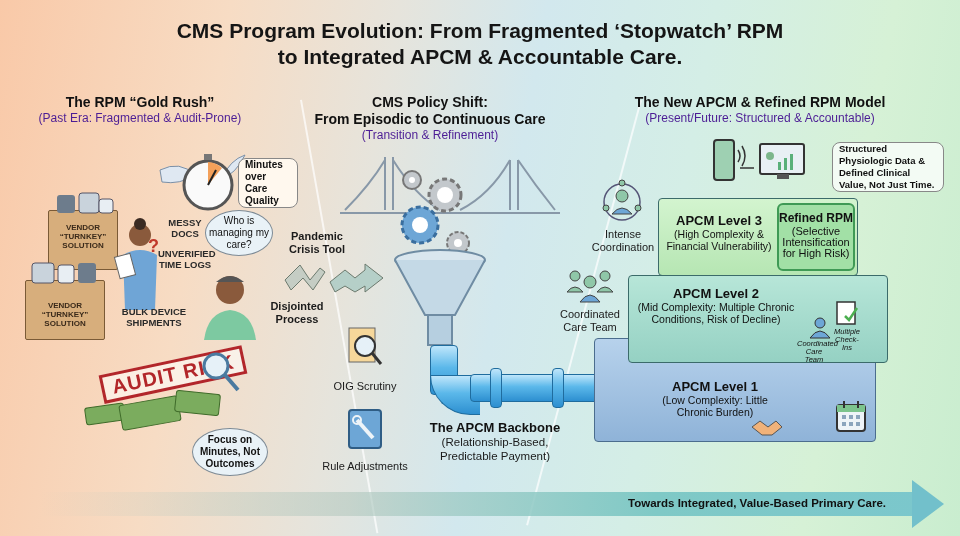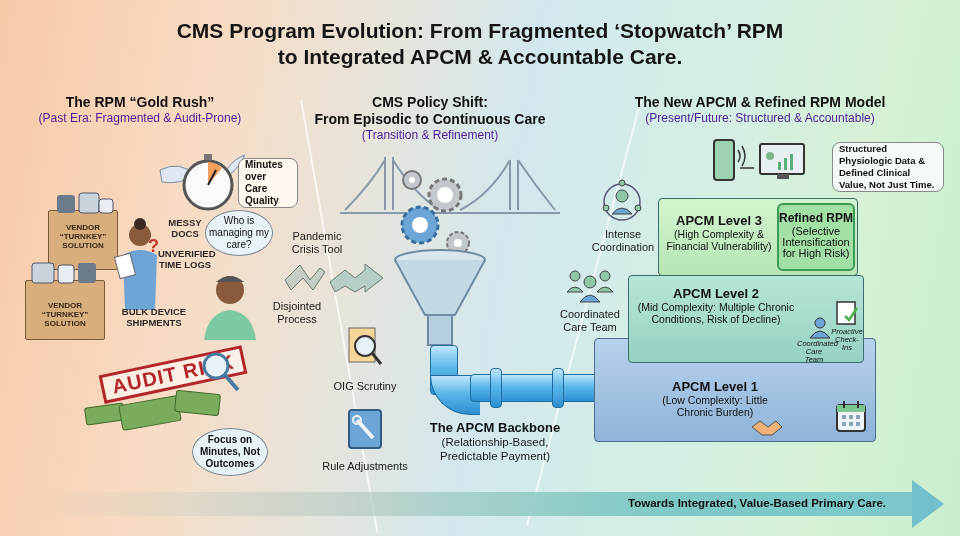--- a/index.html
+++ b/index.html
@@ -14,21 +14,21 @@
   .title {
     left: 0; width: 960px; top: 18px; text-align: center;
     font-size: 21px; font-weight: bold; line-height: 26px; color: #151515;
   }
   .sec-head { text-align: center; font-size: 14px; font-weight: bold; line-height: 17px; }
   .sec-sub { text-align: center; font-size: 12px; line-height: 15px; color: #4c1d95; }
   .divider {
     width: 2px; background: rgba(255,255,255,0.7); transform-origin: top left;
   }
   .lbl { font-size: 11px; line-height: 13px; text-align: center; color: #1b1b1b; }
-  .lbl-b { font-weight: normal; }
+  .lbl-b { font-weight: bold; }
   .bubble {
     background: #fff8ee; border: 1.5px solid #888; border-radius: 8px;
     font-size: 10px; font-weight: bold; text-align: left; line-height: 12px; padding: 0 6px;
   }
   .cloud {
     background: #e9f2f7; border: 1.5px solid #7d8a95; border-radius: 50%;
     font-size: 10px; text-align: center; line-height: 12px; display: flex; align-items: center; justify-content: center;
   }
   .handlabel { font-size: 9.5px; font-weight: bold; line-height: 11px; color: #2a2a2a; text-align: center; }
   .box-card {
@@ -248,35 +248,35 @@
         <rect x="7" y="16" width="4" height="4"></rect>
         <rect x="14" y="16" width="4" height="4"></rect>
         <rect x="21" y="16" width="4" height="4"></rect>
         <rect x="7" y="23" width="4" height="4"></rect>
         <rect x="14" y="23" width="4" height="4"></rect>
         <rect x="21" y="23" width="4" height="4"></rect>
       </g>
   </svg>
 </div>
 
-<div class="abs tier" style="left:628px; top:275px; width:236px; height:88px; background:linear-gradient(180deg,#b7e6d8,#95d1c3);padding-left:37px;">
+<div class="abs tier" style="left:628px; top:275px; width:260px; height:88px; background:linear-gradient(180deg,#b7e6d8,#95d1c3);padding-left:37px;">
   <div style="position:absolute; left:8px; top:10px; width:158px;">
     <div class="t-title">APCM Level 2</div>
     <div class="t-sub">(Mid Complexity: Multiple Chronic Conditions, Risk of Decline)</div>
   </div>
   <svg style="position:absolute; left:178px; top:40px;" width="26" height="22">
     <circle cx="13" cy="7" r="5" fill="#6da6d6" stroke="#333"></circle>
       <path d="M3 22 Q13 8 23 22 Z" fill="#6da6d6" stroke="#333"></path>
   </svg>
   <svg style="position:absolute; left:206px; top:24px;" width="24" height="26">
     <rect x="2" y="2" width="18" height="22" fill="#fff" stroke="#333" stroke-width="1.5"></rect>
     <path d="M10 16 L14 20 L22 8" stroke="#4caf50" stroke-width="2.5" fill="none"></path>
   </svg>
   <div style="position:absolute; left:168px; top:64px; width:34px; font-size:7.5px; line-height:8px; font-style:italic;">Coordinated Care Team</div>
-  <div style="position:absolute; left:202px; top:52px; width:32px; font-size:7.5px; line-height:8px; font-style:italic;">Proactive Check-Ins</div>
+  <div style="position:absolute; left:202px; top:52px; width:32px; font-size:7.5px; line-height:8px; font-style:italic;">Multiple Check-Ins</div>
 </div>
 
 <div class="abs tier" style="left:658px; top:198px; width:200px; height:78px; background:linear-gradient(180deg,#d3f4cf,#b6e6b3);">
   <div style="position:absolute; left:4px; top:14px; width:112px;">
     <div class="t-title">APCM Level 3</div>
     <div class="t-sub">(High Complexity &amp; Financial Vulnerability)</div>
   </div>
   <div style="position:absolute; left:118px; top:4px; width:78px; height:68px; background:#a2e0a6; border:2px solid #3f9a55; border-radius:6px;">
     <div class="t-title" style="font-size:12px; margin-top:6px;">Refined RPM</div>
     <div class="t-sub" style="font-size:11px; line-height:11px;">(Selective Intensification for High Risk)</div>

